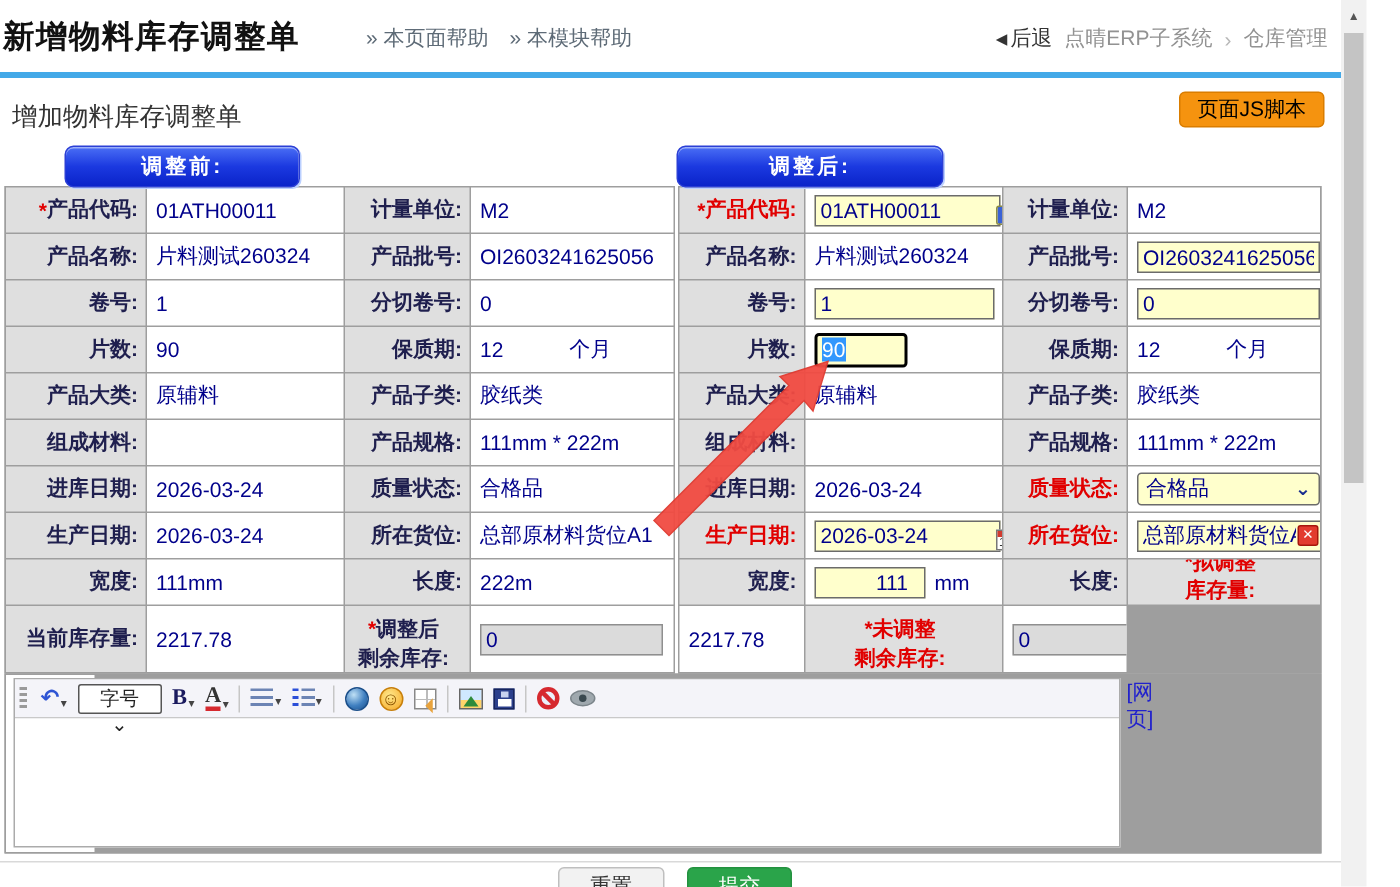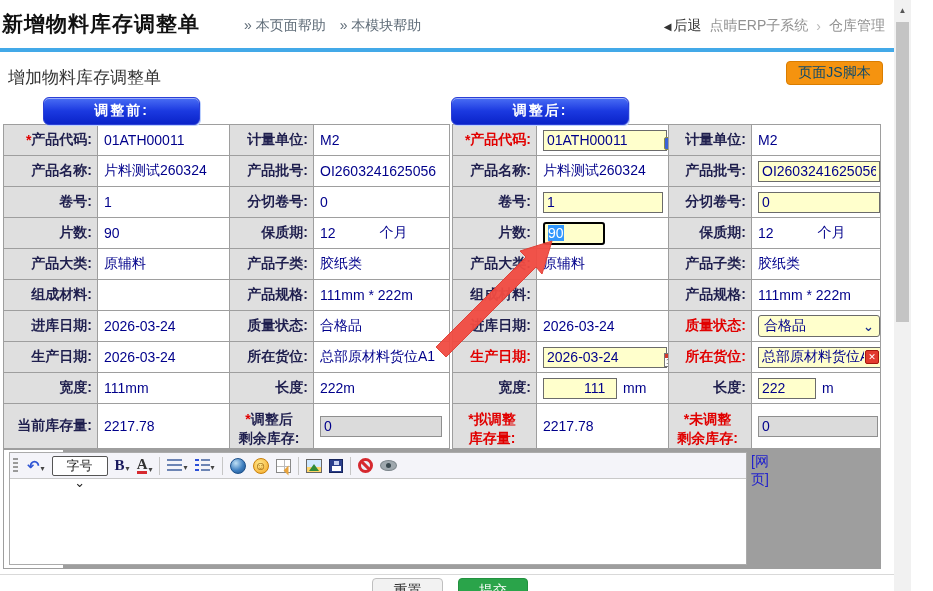--- a/index.html
+++ b/index.html
@@ -14,21 +14,21 @@
   #crumb-wrap { top:17px; right:48px; display:flex; align-items:center; gap:8px; font-size:14px; }
   #back-btn { color:#333; cursor:pointer; display:flex; align-items:center; gap:2px; }
   #back-btn .tri { font-size:10px; }
   .crumb { color:#929292; cursor:pointer; }
   .crumb-sep { color:#B8B8B8; }
   #blue-strip { left:0; top:48px; width:894px; height:4px; background:#43A9E8; }
 
   
   #page-title { left:8px; top:66px; font-size:17px; color:#333; }
   #js-btn { left:786px; top:61px; width:97px; height:24px; background:#F5930F; border:1px solid #DA7D00;
-    border-radius:4px; color:#0c4a6e; font-size:14px; display:flex; align-items:center; justify-content:center; cursor:pointer; }
+    border-radius:4px; color:#000000; font-size:14px; display:flex; align-items:center; justify-content:center; cursor:pointer; }
 
   
   .blue-tab { top:97px; height:28px; border-radius:6px; color:#fff; font-size:14px; font-weight:bold;
     display:flex; align-items:center; justify-content:center; cursor:pointer; z-index:5;
     background:linear-gradient(180deg,#4A6EF5 0%,#1B39E0 50%,#0A23C9 100%);
     border:1px solid #2B3FD6; box-shadow:inset 0 1px 0 rgba(255,255,255,.45), 1px 1px 0 #BBD0FF; letter-spacing:2px; }
   #tab-before { left:43px; width:157px; }
   #tab-after  { left:451px; width:178px; }
 
   
@@ -370,24 +370,20 @@
   <div class="lbl">
       <span>宽度:</span>
     </div>
   <div class="val">
     <input class="ipt" style="width: 74px; padding-left: 40px;" value="111">
     <span class="unit-near">mm</span>
   </div>
   <div class="lbl">
       <span>长度:</span>
     </div>
-  <div class="val">
-    <input class="ipt" style="width: 58px;" value="222">
-    <span class="unit-near">m</span>
-  </div>
 
   <div class="lbl lbl2 red">
     <span><span class="star">*</span><span>拟调整</span></span>
     <span>库存量:</span>
   </div>
   <div class="val">2217.78</div>
   <div class="lbl lbl2 red">
     <span><span class="star">*</span><span>未调整</span></span>
     <span>剩余库存:</span>
   </div>

